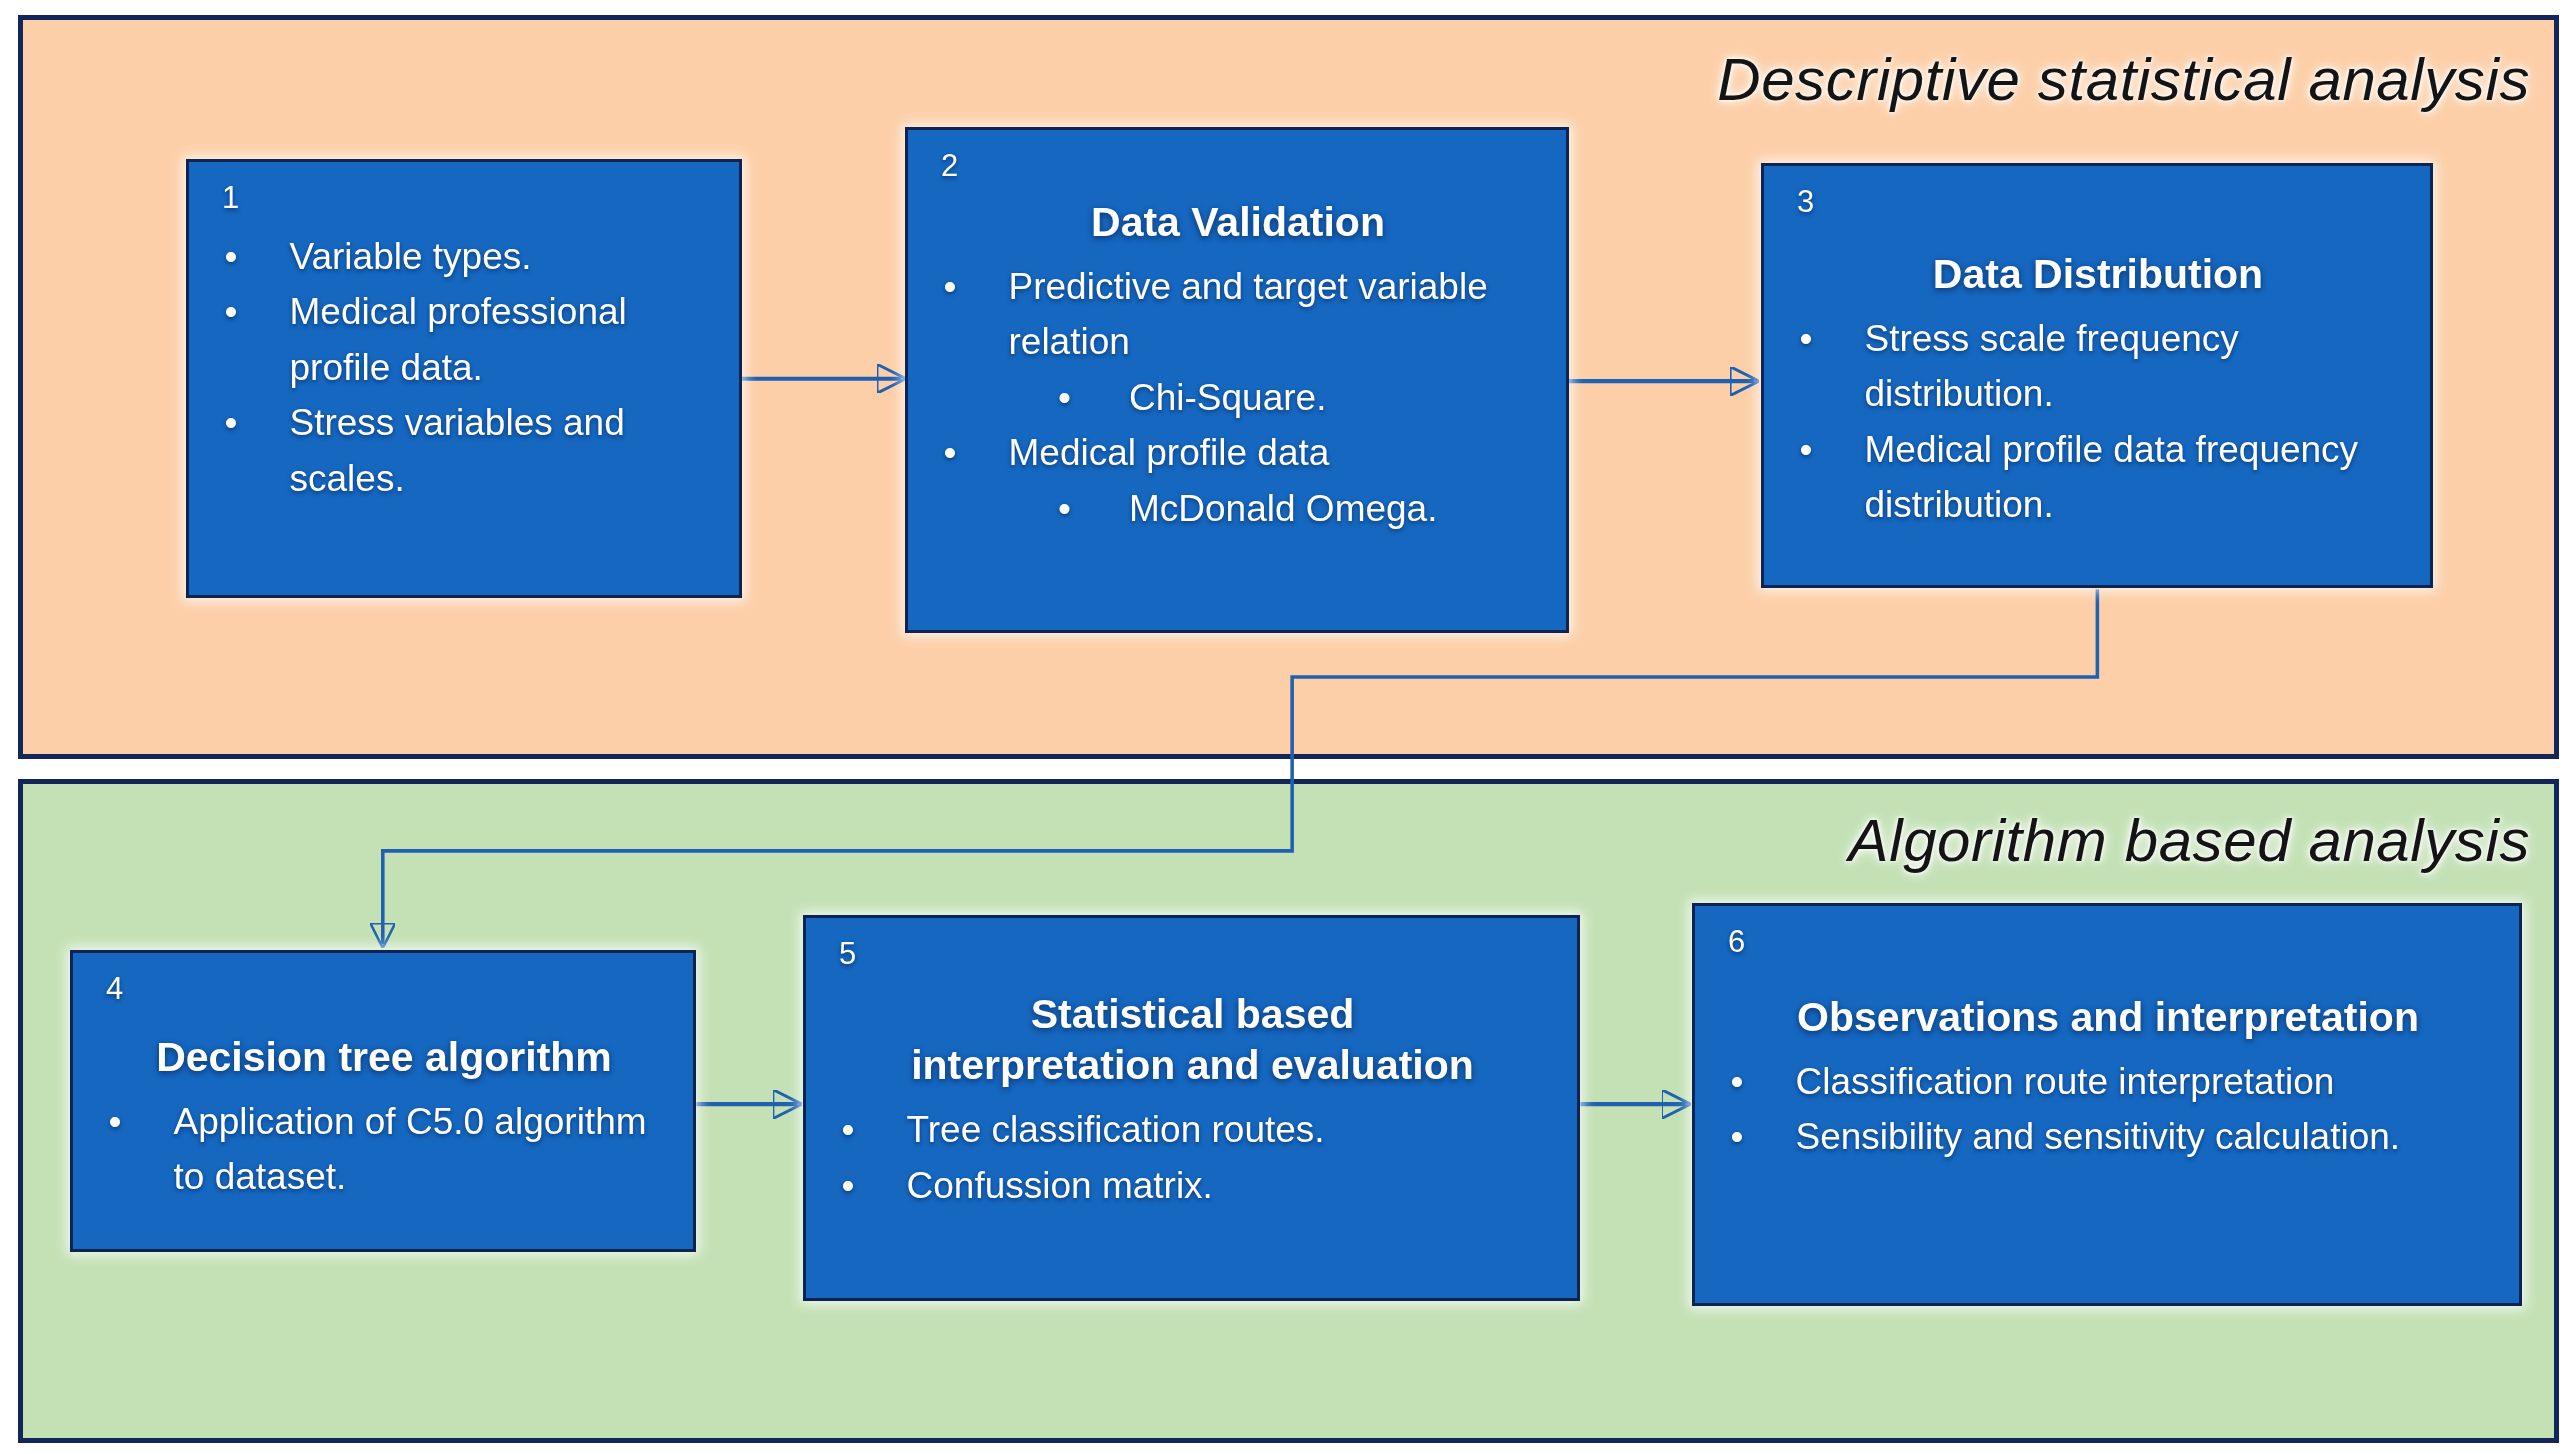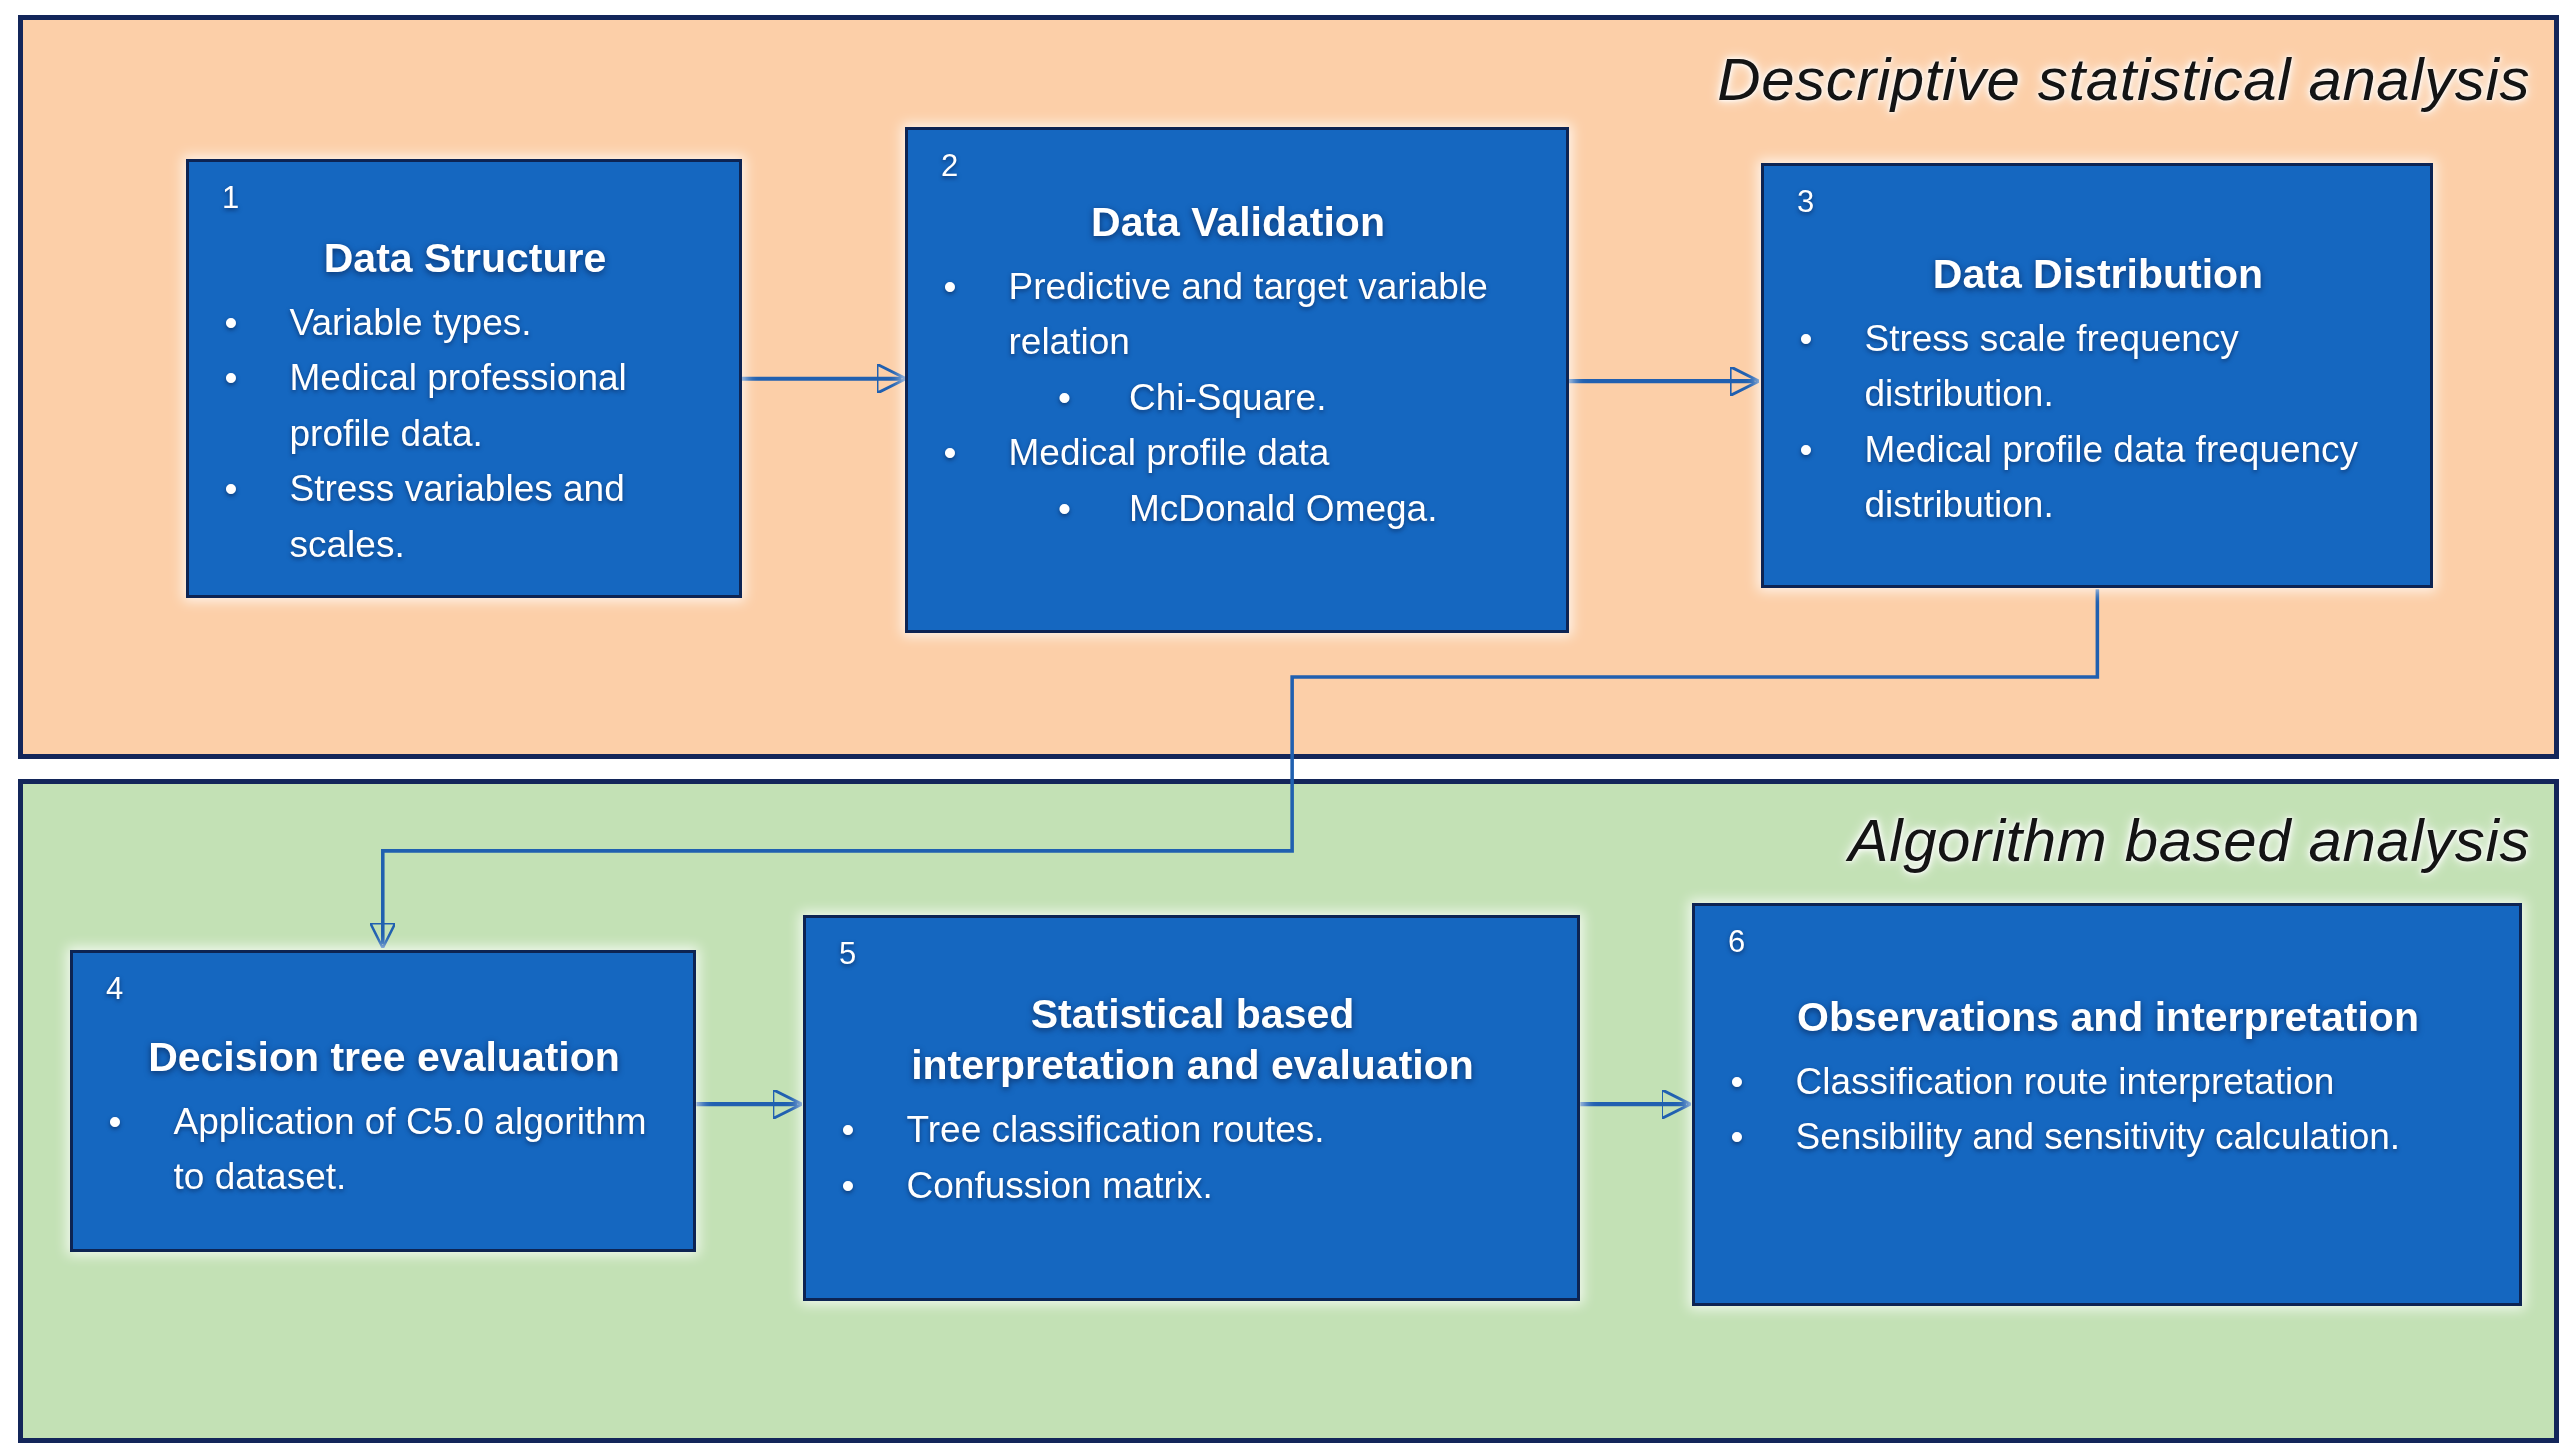--- a/index.html
+++ b/index.html
@@ -90,21 +90,20 @@
   </defs>
   <path class="arrow-straight" d="M1253 640 H1524" marker-end="url(#ah)"></path>
   <path class="arrow-straight" d="M2652 644 H2966" marker-end="url(#ah)"></path>
   <path class="arrow-elbow" d="M3545 996 V1144 H2184 V1438 H647 V1596" marker-end="url(#ah)"></path>
   <path class="arrow-straight" d="M1177 1866 H1348" marker-end="url(#ah)"></path>
   <path class="arrow-straight" d="M2671 1866 H2850" marker-end="url(#ah)"></path>
 </svg>
 
 <div id="box1" class="stepbox">
   <div class="num">1</div>
-  <h3 class="title">Data Structure</h3>
   <ul class="items">
     <li class="lv1">Variable types.</li>
     <li class="lv1">Medical professional profile data.</li>
     <li class="lv1">Stress variables and scales.</li>
   </ul>
 </div>
 
 <div id="box2" class="stepbox">
   <div class="num">2</div>
   <h3 class="title">Data Validation</h3>
@@ -120,21 +119,21 @@
   <div class="num">3</div>
   <h3 class="title">Data Distribution</h3>
   <ul class="items">
     <li class="lv1">Stress scale frequency distribution.</li>
     <li class="lv1">Medical profile data frequency distribution.</li>
   </ul>
 </div>
 
 <div id="box4" class="stepbox">
   <div class="num">4</div>
-  <h3 class="title">Decision tree evaluation</h3>
+  <h3 class="title">Decision tree algorithm</h3>
   <ul class="items">
     <li class="lv1">Application of C5.0 algorithm to dataset.</li>
   </ul>
 </div>
 
 <div id="box5" class="stepbox">
   <div class="num">5</div>
   <h3 class="title">
       <span class="tline">Statistical based</span>
       <span class="tline">interpretation and evaluation</span>

